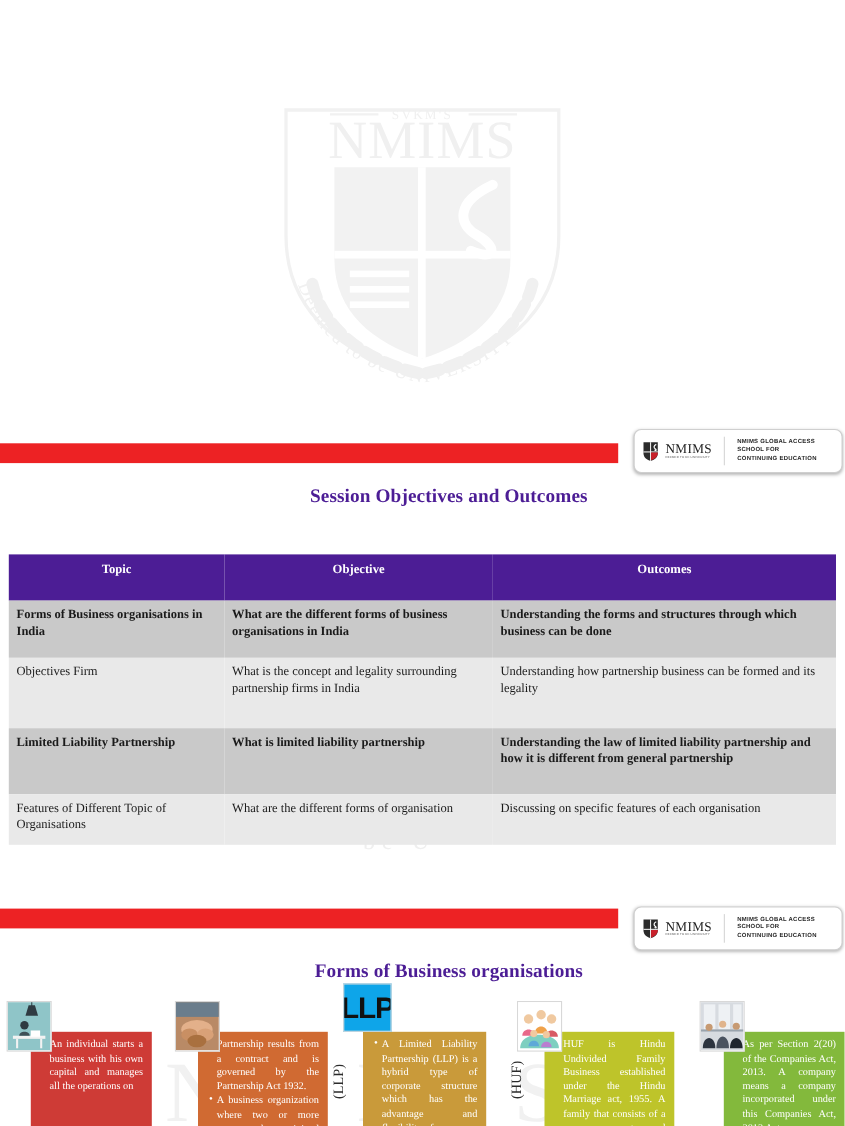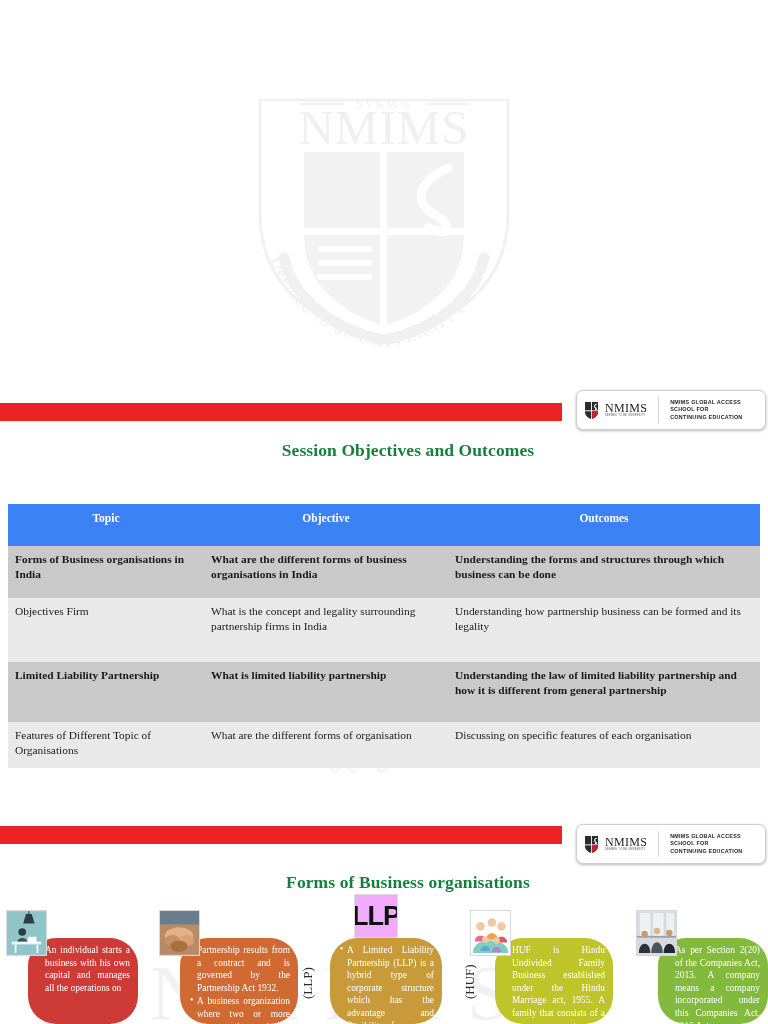--- a/index.html
+++ b/index.html
@@ -39,28 +39,28 @@
   }
   .logo-badge .divider { width:1px; height:26px; background:#d5d5d5; margin:0 5px; }
   .logo-badge .tagline {
     font-family:"Liberation Sans", sans-serif; font-weight:bold;
     font-size:5.4px; line-height:7.4px; color:#262626; letter-spacing:.25px;
   }
 
   .slide-title {
     position:absolute; width:100%; text-align:center;
     font-family:"Liberation Serif", serif; font-weight:bold;
-    font-size:17.5px; color:#15803d; letter-spacing:.1px;padding-left:48px;
+    font-size:17.5px; color:#4c1d95; letter-spacing:.1px;padding-left:48px;
   }
 
   
   .slide-mid { position:absolute; left:0; top:396px; width:768px; height:418px; background:#fff; }
   .obj-table { position:absolute; left:8px; top:108px; width:752px; border-collapse:collapse; }
   .obj-table th {
-    background:#3b82f6; color:#fff; font-family:"Liberation Serif", serif;
+    background:#4c1d95; color:#fff; font-family:"Liberation Serif", serif;
     font-weight:bold; font-size:11.5px; 
     padding:8px 6px 22px 6px; vertical-align:top;
   }
   .obj-table td {
     font-family:"Liberation Serif", serif; font-size:11.4px; color:#1a1a1a;
     line-height:15px; padding:6px 7px 10px 7px; vertical-align:top;
   }
   .obj-table tr.alt-a td { background:#c9c9c9;font-weight:bold; }
   .obj-table tr.alt-b td { background:#e9e9e9; }
   .obj-table col.c1 { width:196px; }
@@ -72,45 +72,45 @@
   .row-h-4 td { height:44px; }
 
   .wm-faint {
     position:absolute; color:#efefef; font-family:"Liberation Serif", serif;
     font-size:26px; pointer-events:none; user-select:none;
   }
 
   
   .slide-bot { position:absolute; left:0; top:814px; width:768px; height:210px; background:#fff; overflow:hidden; }
   .cards { position:absolute; left:0; top:110px; width:768px; height:100px; }
-  .card { position:absolute; top:14px; padding:6px 8px 0 10px; overflow:hidden;border-radius:28px; }
+  .card { position:absolute; top:14px; padding:6px 8px 0 10px; overflow:hidden; }
   .card ul { list-style:none; }
   .card li {
     font-family:"Liberation Serif", serif; font-size:9.4px; line-height:12.6px;
     color:#ffffff; text-align:justify; text-justify:inter-word;
     position:relative; padding-left:7px; margin-bottom:1px;
   }
   .card li::before {
     content:"\2022"; position:absolute; left:0; top:-1px; font-size:10px;
   }
   .thumb {
     position:absolute; top:0; width:41px; height:46px; background:#fff;
     border:1px solid #d8d8d8; overflow:hidden; z-index:4;
   }
   .thumb svg { display:block; width:100%; height:100%; }
   .vlabel {
     position:absolute; font-family:"Liberation Serif", serif; font-size:13px;
     color:#2b2b2b; white-space:nowrap; transform-origin:left top;
     transform:rotate(-90deg); z-index:3;
   }
   .llp-logo {
-    position:absolute; z-index:5; background:#f0abfc; border:1px solid #ddd;
+    position:absolute; z-index:5; background:#0ea5e9; border:1px solid #ddd;
     width:44px; height:44px; display:flex; align-items:center; justify-content:center;
     font-family:"Liberation Sans", sans-serif; font-weight:bold; font-size:27px;
-    color:#111; letter-spacing:-1px; overflow:hidden;margin-left:42px;
+    color:#111; letter-spacing:-1px; overflow:hidden;
   }
   .bigwm {
     position:absolute; left:150px; top:134px; font-family:"Liberation Serif", serif;
     font-size:78px; color:#f1f1f1; letter-spacing:24px; user-select:none; z-index:0;
   }
 </style>
 </head>
 <body>
 
 <div class="page">

